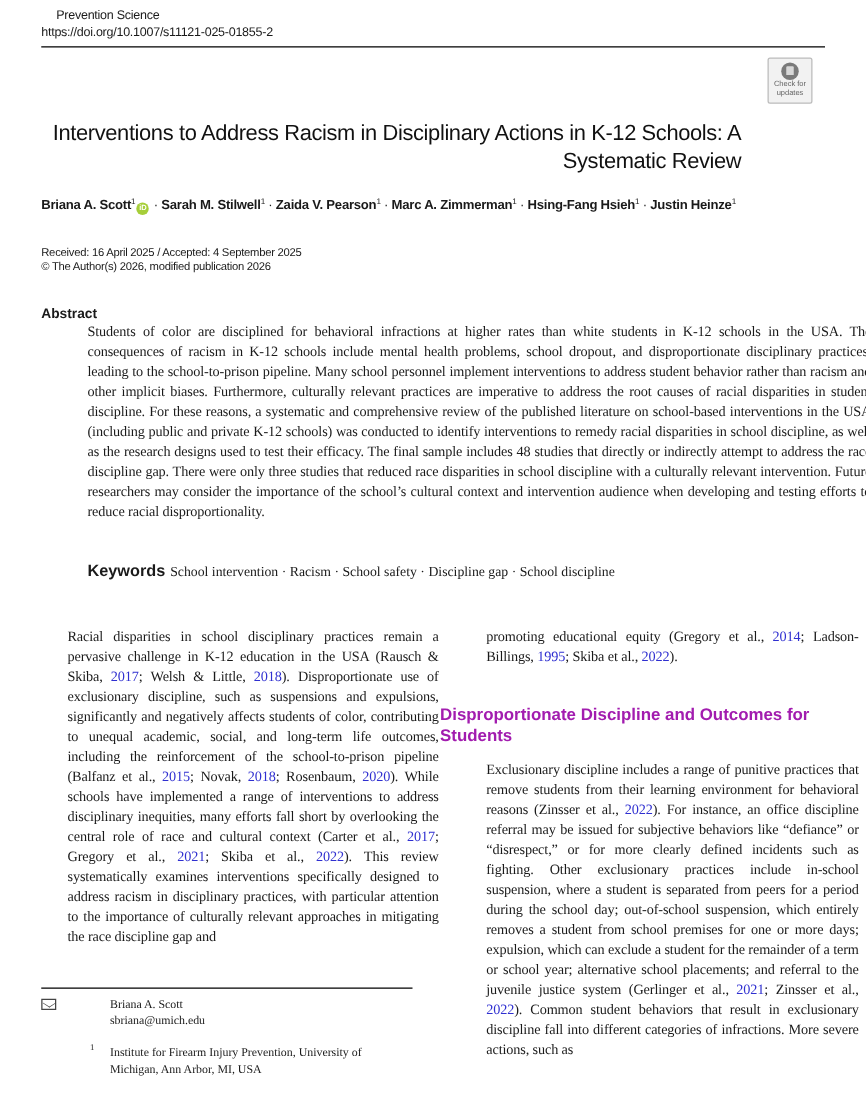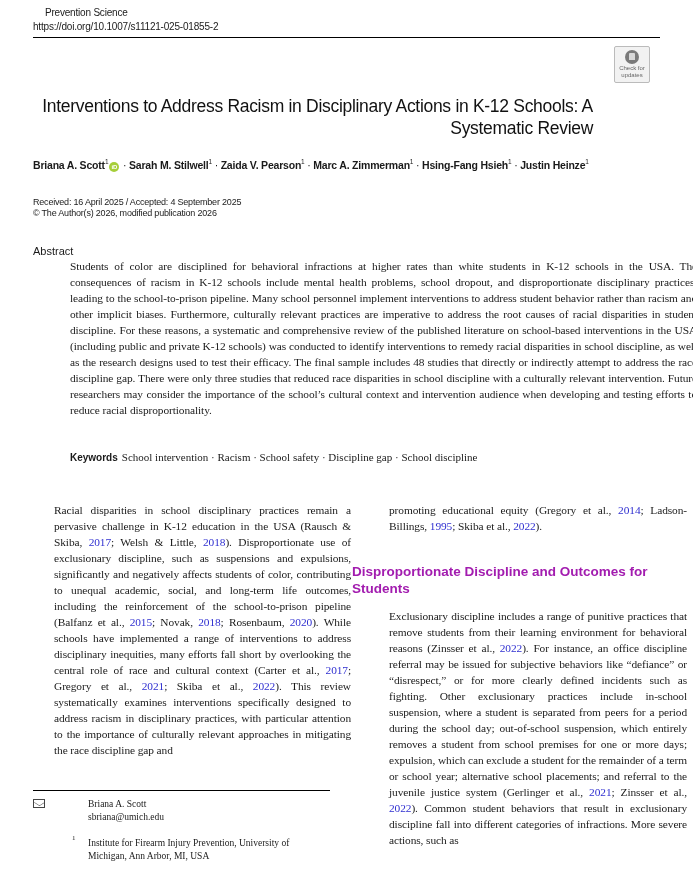--- a/index.html
+++ b/index.html
@@ -18,25 +18,25 @@
   #check-updates .lbl { font-size: 6px; line-height: 6.5px; color: #666; }
 
   #title { position: absolute; left: 33px; top: 95px; width: 560px; font-size: 17.5px; line-height: 22px; font-weight: normal; color: #111; letter-spacing: -0.3px; text-align: right; }
   #authors { position: absolute; left: 33px; top: 158px; font-size: 10.5px; font-weight: bold; white-space: nowrap; letter-spacing: -0.2px; }
   #authors sup { font-size: 6.5px; font-weight: normal; }
   .orcid { display: inline-block; width: 10px; height: 10px; border-radius: 50%; background: #a6ce39; color: #fff; font-size: 6px; line-height: 10px; text-align: center; font-weight: bold; vertical-align: 0px; margin: 0 1px; }
 
   #received { position: absolute; left: 33px; top: 197px; font-size: 9px; line-height: 11px; letter-spacing: -0.2px; }
   #copyright { position: absolute; left: 33px; top: 208px; font-size: 9px; line-height: 11px; letter-spacing: -0.2px; }
 
-  #abstract-heading { position: absolute; left: 33px; top: 245px; font-size: 11px; font-weight: normal; }
+  #abstract-heading { position: absolute; left: 33px; top: 245px; font-size: 11px; font-weight: bold; }
   #abstract-body { position: absolute; left: 33px; top: 258px; width: 627px; font-size: 11.4px; line-height: 16px; text-align: justify; letter-spacing: -0.1px; }
 
   #keywords { position: absolute; left: 33px; top: 450px; font-size: 11px; line-height: 14px; white-space: nowrap; }
-  #keywords .kw-label { font-weight: bold; font-size: 10px; margin-right: 4px; }
+  #keywords .kw-label { font-weight: bold; font-size: 13px; margin-right: 4px; }
 
   .col { position: absolute; font-size: 11.4px; line-height: 16px; text-align: justify; letter-spacing: -0.1px; }
   #col-left { left: 17px; top: 502px; width: 297px; }
   #col-right-top { left: 352px; top: 502px; width: 298px; }
   #col-right-body { left: 352px; top: 608px; width: 298px; }
   .cite { color: #2f2fd0; }
 
   #section-heading { position: absolute; left: 352px; top: 563px; width: 298px; font-size: 13.5px; line-height: 17px; font-weight: bold; color: #a21caf; }
 
   #footnote-rule { position: absolute; left: 33px; top: 790px; width: 297px; height: 1px; background: #000; }

